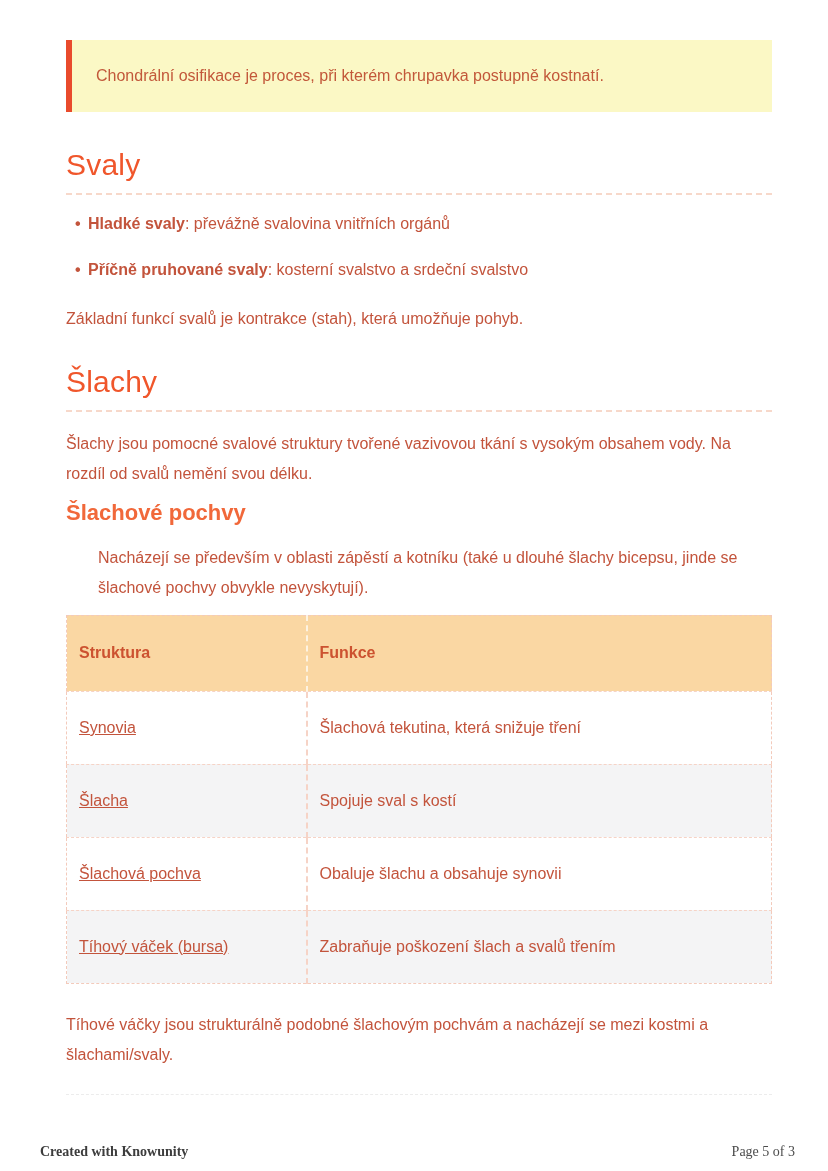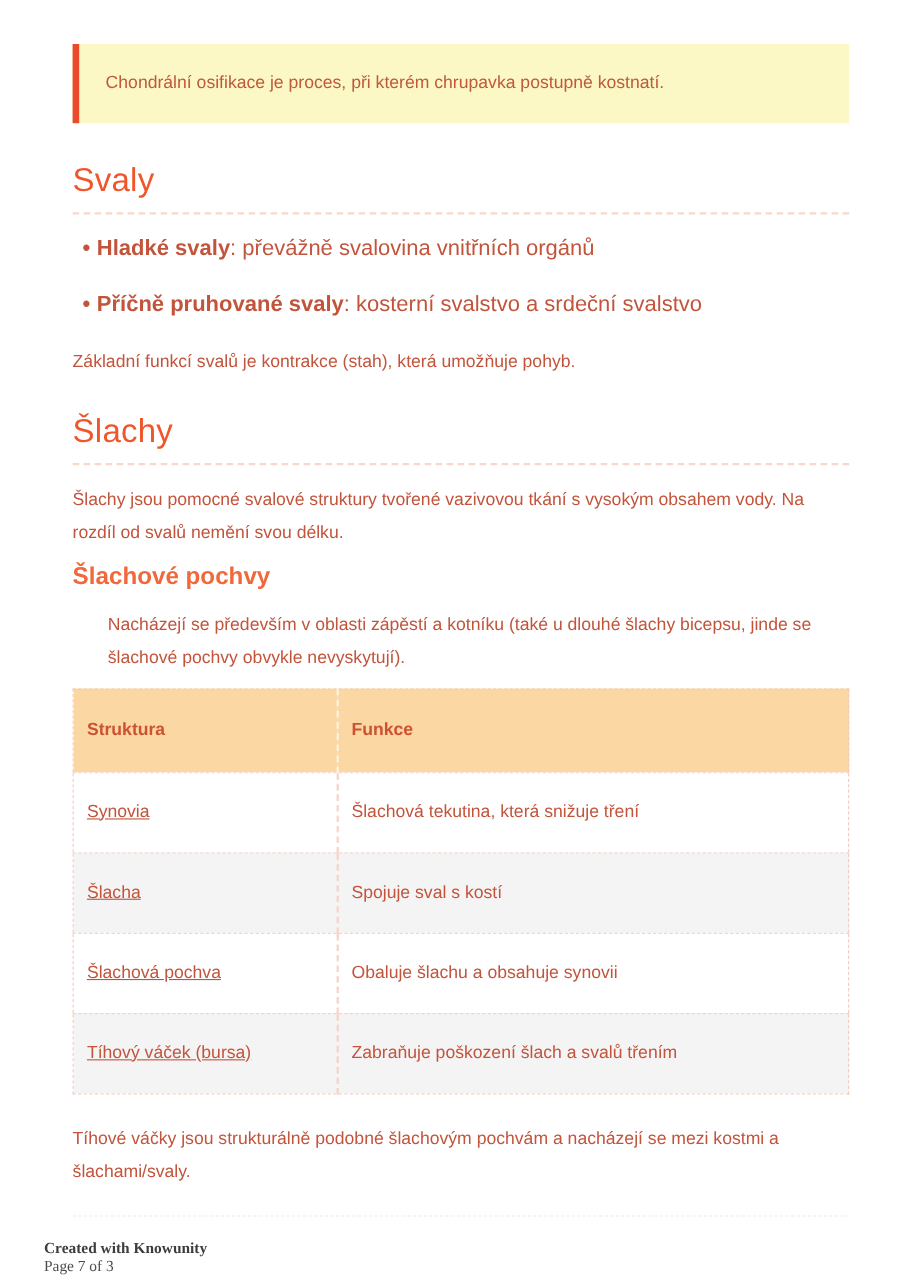--- a/index.html
+++ b/index.html
@@ -66,21 +66,21 @@
   .para.closing   { margin-top: 26px; }
 
   
   ul.bullets {
     list-style: none;
     margin-top: 18px;
     padding-left: 22px;
   }
   ul.bullets li {
     color: #c3543c;
-    font-size: 20px;
+    font-size: 16px;
     line-height: 1.35;
     margin-bottom: 24px;
     position: relative;
   }
   ul.bullets li::before {
     content: "\2022";
     position: absolute;
     left: -13px;
     color: #c3543c;
     font-weight: bold;
@@ -123,21 +123,20 @@
   }
 
   
   .footer {
     position: absolute;
     left: 40px; right: 33px; bottom: 11px;
     display: flex;
     justify-content: space-between;
     align-items: baseline;
     font-family: "Liberation Serif", "DejaVu Serif", serif;
-    flex-direction: column;
   }
   .footer .left  { color: #3d3d3d; font-weight: bold; font-size: 14px; }
   .footer .right { color: #4c4c4c; font-size: 14px; }
 </style>
 </head>
 <body>
 
 <div class="page">
   <div class="content">
 
@@ -189,15 +188,15 @@
       </tbody>
     </table>
 
     <p class="para closing">Tíhové váčky jsou strukturálně podobné šlachovým pochvám a nacházejí se mezi kostmi a šlachami/svaly.</p>
 
     <div class="faint-rule"></div>
   </div>
 
   <div class="footer">
     <span class="left">Created with Knowunity</span>
-    <span class="right">Page 7 of 3</span>
+    <span class="right">Page 5 of 3</span>
   </div>
 </div>
 
 </body></html>

